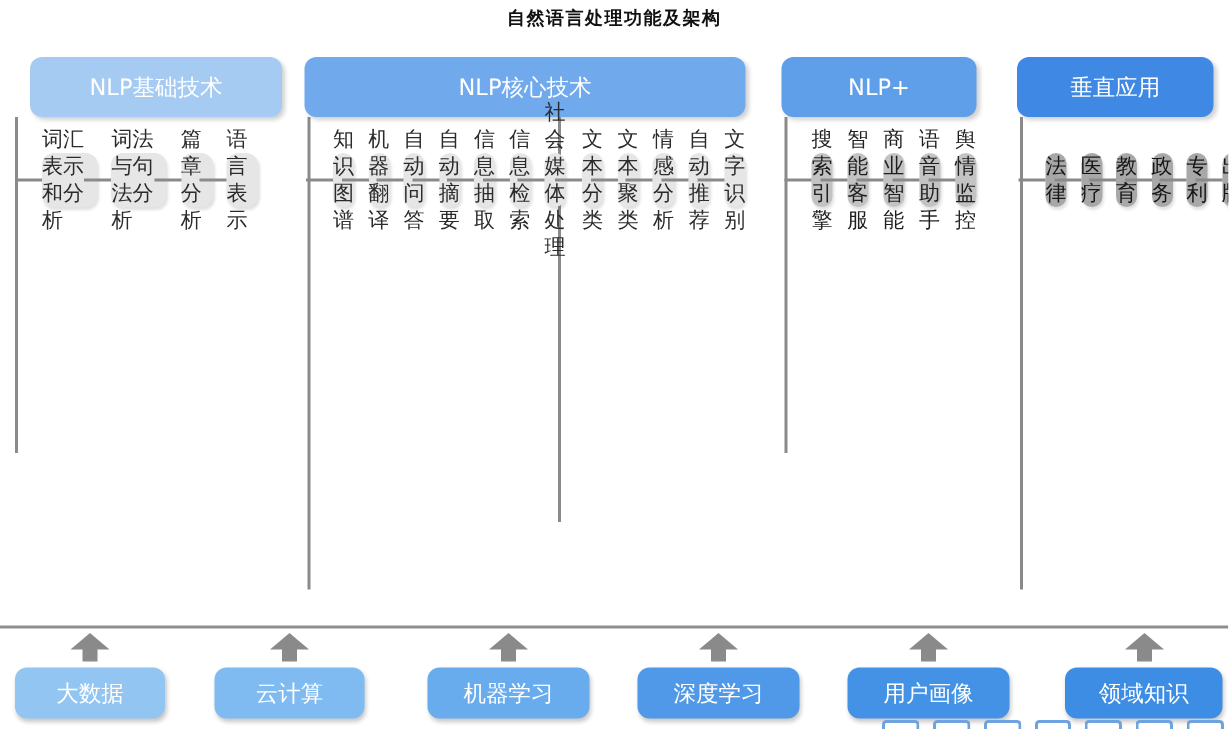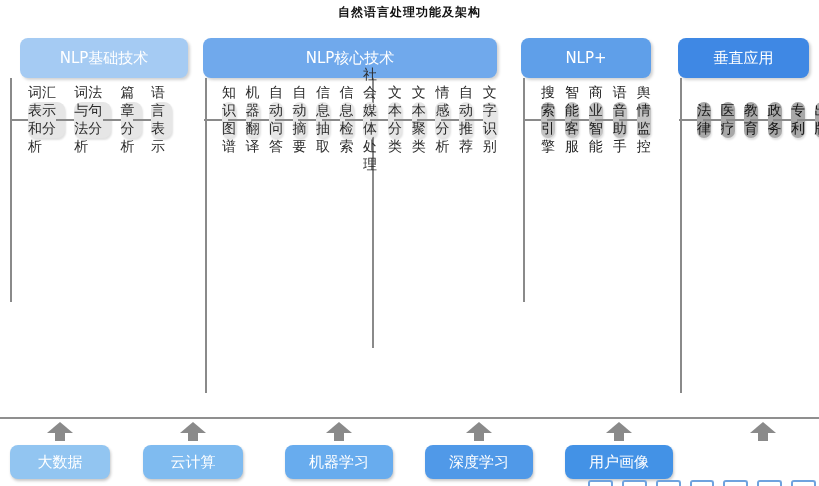--- a/index.html
+++ b/index.html
@@ -158,20 +158,21 @@
   <div class="found-group" style="left:425px;width:108px;text-align:center;">
     <div class="arrow-up"></div>
     <div class="found-box f4">深度学习</div>
   </div>
   <div class="found-group" style="left:565px;width:108px;">
     <div class="arrow-up"></div>
     <div class="found-box f5">用户画像</div>
   </div>
   <div class="found-group" style="left:710px;width:105px;">
     <div class="arrow-up"></div>
+    <div class="found-box f6">领域知识</div>
   </div>
 
   <div class="watermark">
     <span></span>
       <span></span>
       <span></span>
       <span></span>
       <span></span>
       <span></span>
       <span></span>

